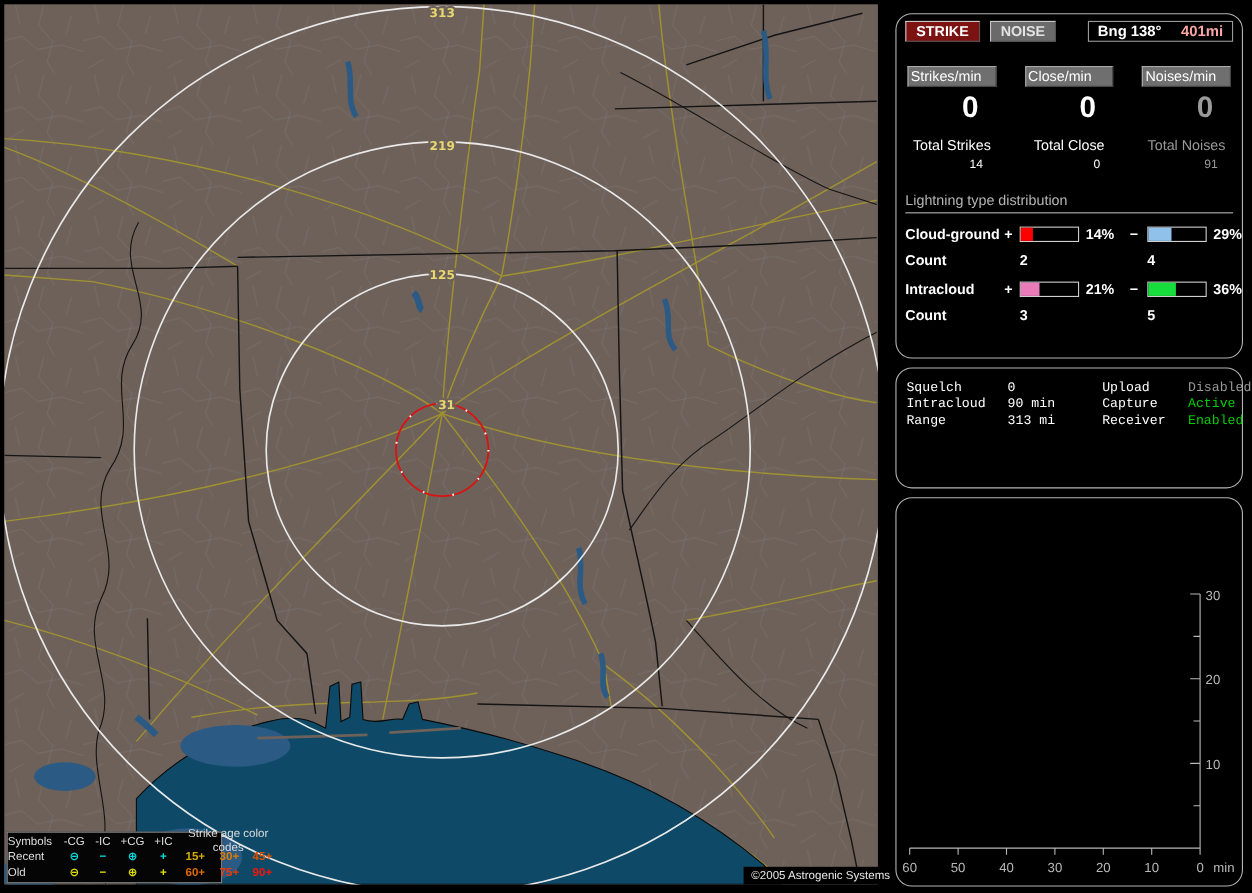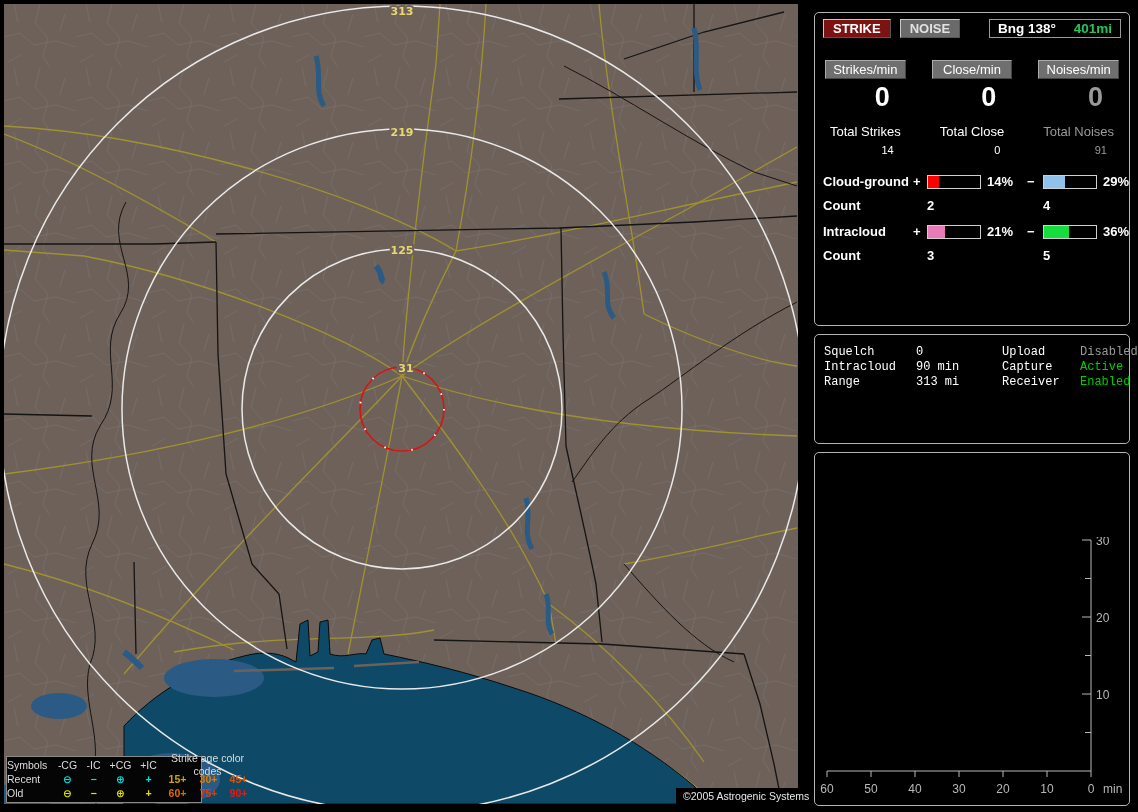--- a/index.html
+++ b/index.html
@@ -15,35 +15,35 @@
           grid-template-columns:47px 27px 25px 29px 27px 31px 31px 29px;
           grid-auto-rows:14px;align-items:center;font-size:10.5px;line-height:13px;color:#dcdcdc;padding-top:1px;}
   #legend .c{text-align:center;}
   #legend .agehead{grid-column:6 / span 3;text-align:center;}
   #legend .age{text-align:center;font-weight:bold;}
   #legend .sym{text-align:center;font-weight:bold;}
   #copyright{position:absolute;left:672px;top:784px;background:#000;color:#e8e8e8;
              font-size:10.5px;padding:2px 7px;white-space:nowrap;}
   
   .panel{position:absolute;left:814px;width:316px;background:#000;border:1px solid #b4b4b4;
-         border-radius:5px;box-sizing:border-box;}
+         border-radius:15px;box-sizing:border-box;}
   #p1{top:12px;height:314px;}
   #p2{top:334px;height:110px;}
   #p3{top:452px;height:354px;}
   
   .p1-top{display:flex;align-items:center;padding:6px 8px 0 8px;}
   .btn{font-size:13px;font-weight:bold;padding:1px 9px;border:1px solid #c8c8c8;
        border-bottom-color:#555;border-right-color:#555;cursor:pointer;}
   .btn.strike{color:#fff;}
   .btn.noise{background:#6a6a6a;color:#e2e2e2;margin-left:9px;}
   .spacer{flex:1;}
   .bngbox{border:1px solid #9a9a9a;background:#000;padding:1px 8px;font-size:13.5px;font-weight:bold;}
   .bngbox .rng{margin-left:14px;}
   .rate-grid{display:grid;grid-template-columns:1fr 1fr 1fr;column-gap:26px;padding:0 10px;margin-top:22px;}
-  .rate-btn{background:#6f6f6f;color:#fff;font-size:13px;text-align:center;padding:1px 2px;
+  .rate-btn{background:#6f6f6f;color:#fff;font-size:13px;padding:1px 2px;
             border:1px solid #aaa;border-bottom-color:#444;border-right-color:#444;cursor:pointer;}
   .rate-val{font-size:27px;font-weight:bold;text-align:right;padding-right:16px;margin-top:3px;line-height:30px;}
   .total-label{font-size:13px;text-align:center;margin-top:12px;white-space:nowrap;}
   .total-val{font-size:11px;text-align:right;padding-right:12px;margin-top:5px;}
   .dist{margin-top:18px;padding:0 8px;}
   .dist-title{color:#b5b5b5;font-size:13px;border-bottom:1px solid #b5b5b5;padding-bottom:4px;}
   .dist-row,.count-row{display:grid;grid-template-columns:90px 14px 54px 46px 16px 54px 46px;
             align-items:center;margin-top:11px;font-size:13px;font-weight:bold;}
   .sign{text-align:left;}
   .bar{height:12px;border:1px solid #cfcfcf;background:#000;}
@@ -191,21 +191,21 @@
     <div id="copyright">©2005 Astrogenic Systems</div>
   </div>
 
   <div id="p1" class="panel">
     <div class="p1-top">
       <div class="btn strike" style="background-color: rgb(124, 18, 18);">STRIKE</div>
       <div class="btn noise">NOISE</div>
       <div class="spacer"></div>
       <div class="bngbox">
         <span>Bng 138°</span>
-        <span class="rng" style="color: #22c55e;">401mi</span>
+        <span class="rng" style="color: #fca5a5;">401mi</span>
       </div>
     </div>
 
     <div class="rate-grid">
       <div class="rate-btn">Strikes/min</div>
       <div class="rate-btn">Close/min</div>
       <div class="rate-btn">Noises/min</div>
 
       <div class="rate-val">0</div>
       <div class="rate-val">0</div>
@@ -214,20 +214,21 @@
       <div class="total-label">Total Strikes</div>
       <div class="total-label">Total Close</div>
       <div class="total-label dimtxt" style="color: rgb(154, 154, 154);">Total Noises</div>
 
       <div class="total-val">14</div>
       <div class="total-val">0</div>
       <div class="total-val dimtxt" style="color: rgb(154, 154, 154);">91</div>
     </div>
 
     <div class="dist">
+      <div class="dist-title">Lightning type distribution</div>
 
       <div class="dist-row">
         <div>Cloud-ground</div>
         <div class="sign">+</div>
         <div class="bar">
             <div style="width: 22%; background-color: rgb(255, 0, 0);"></div>
           </div>
         <div class="pct">14%</div>
         <div class="sign">−</div>
         <div class="bar">

